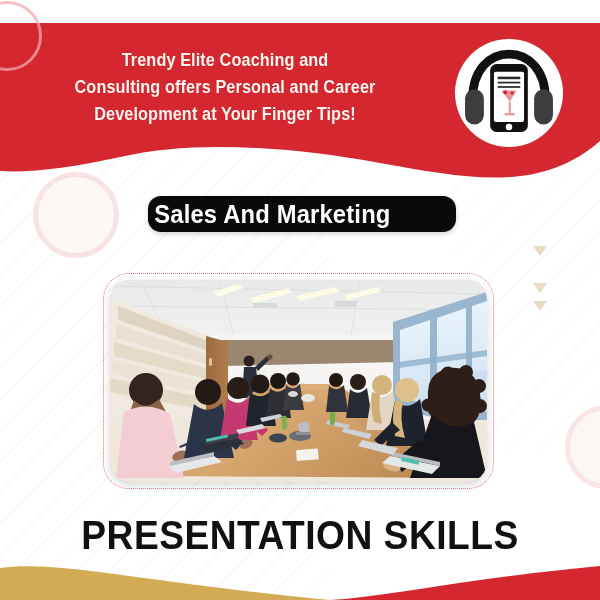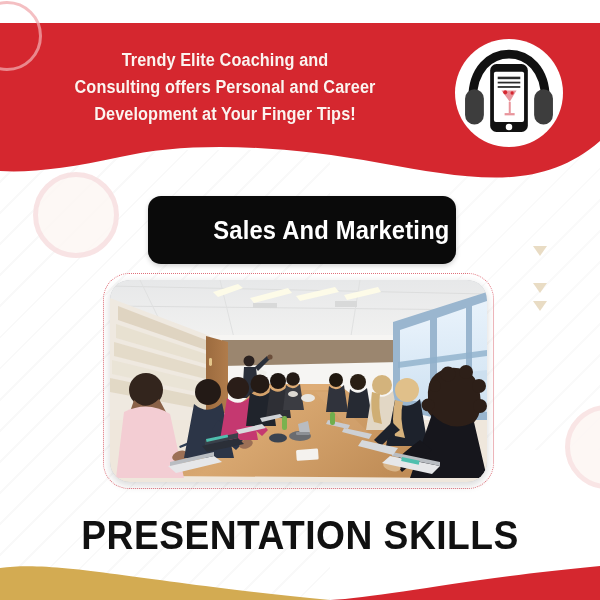--- a/index.html
+++ b/index.html
@@ -85,24 +85,24 @@
   .logo{
     position:absolute;left:455px;top:16px;width:108px;height:108px;
     border-radius:50%;
     background:#ffffff;
     display:flex;align-items:center;justify-content:center;
   }
   .logo svg{display:block;}
 
   
   .badge{
-    position:absolute;left:148px;top:196px;width:308px;height:68px;
+    position:absolute;left:148px;top:196px;width:308px;height:36px;
     background:#0a0a0a;
     border-radius:13px;
-    display:flex;align-items:center;justify-content:flex-end;
+    display:flex;align-items:center;justify-content:flex-start;
     box-shadow:0 2px 5px rgba(0,0,0,.18);
   }
   .badge-label{
     color:#ffffff;
     font-family:"Liberation Sans", sans-serif;
     font-weight:bold;
     font-size:25px;
     letter-spacing:.2px;
     transform:scaleX(.95);
     white-space:nowrap;

